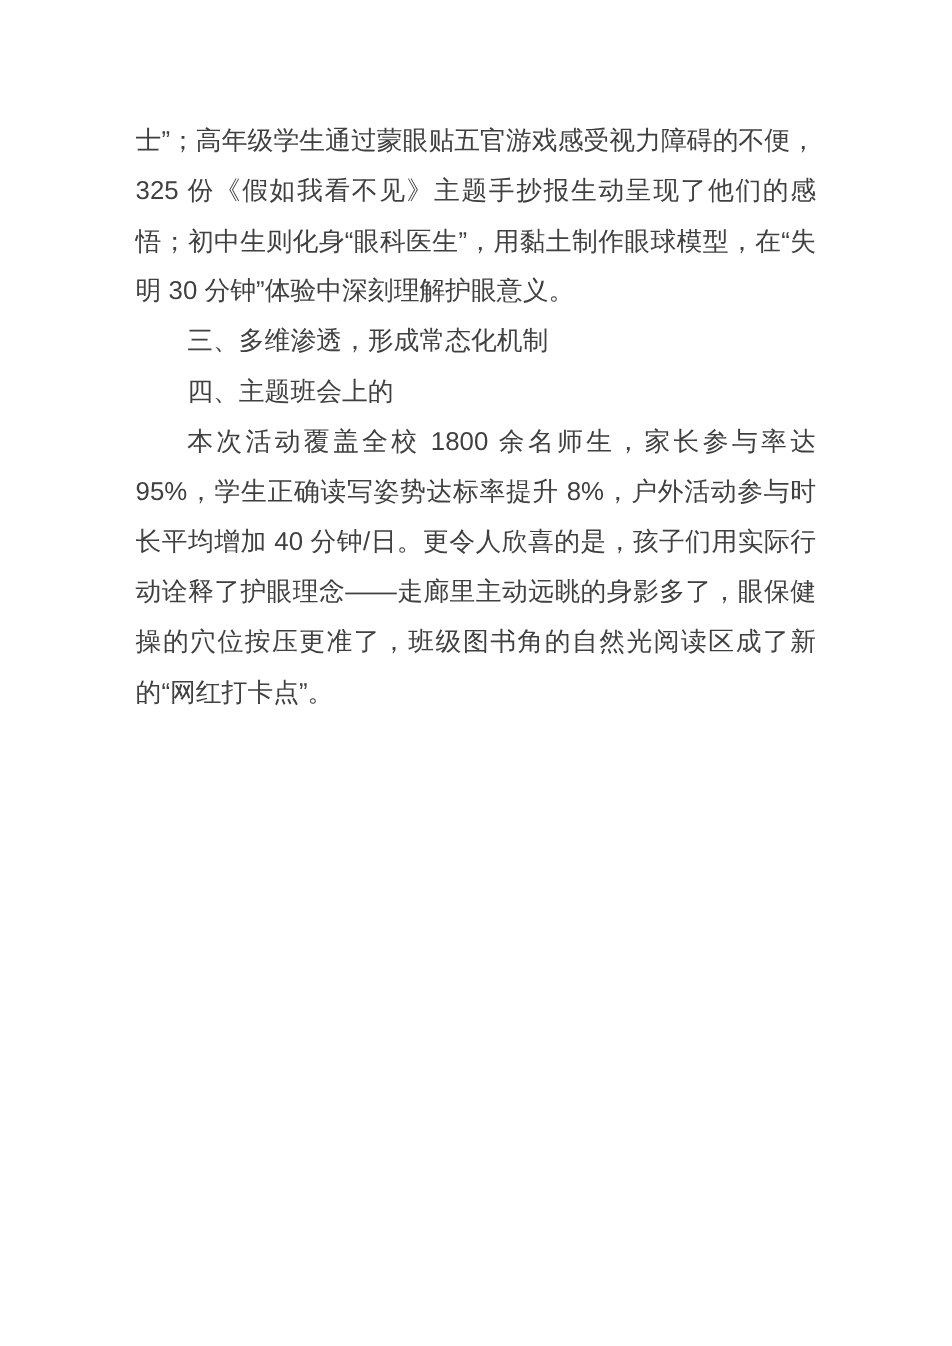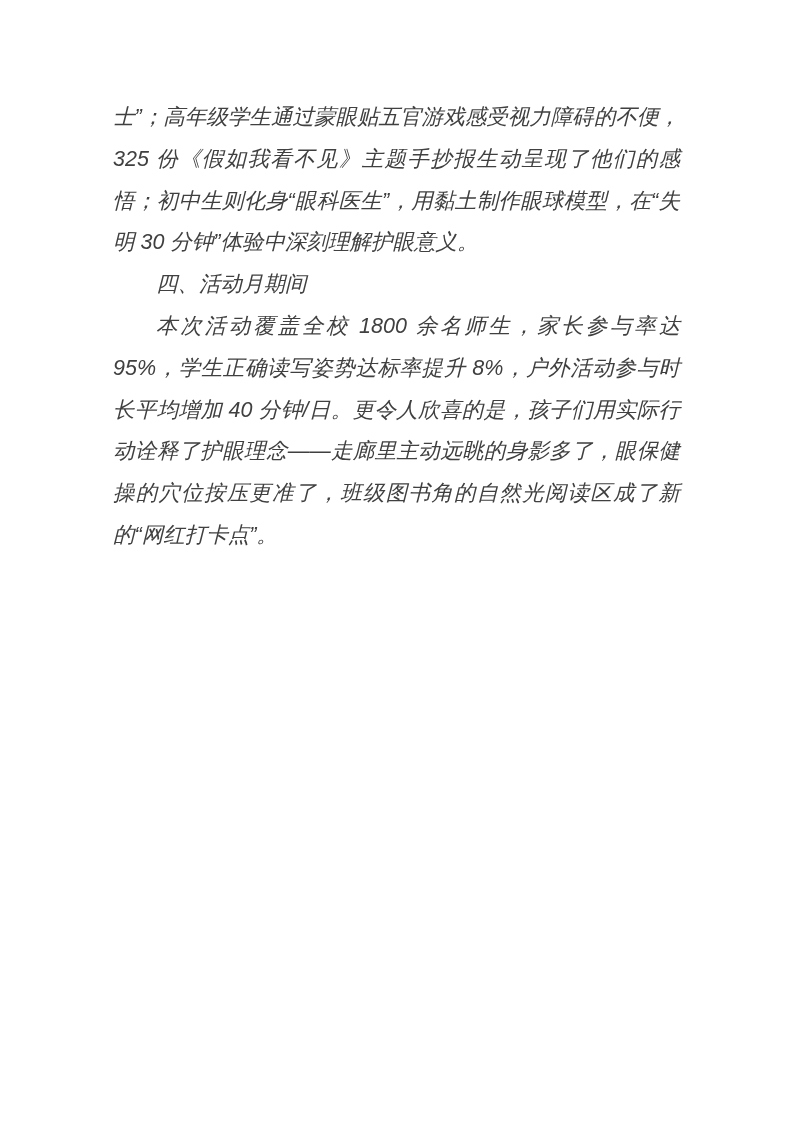--- a/index.html
+++ b/index.html
@@ -20,32 +20,32 @@
     font-family: "Liberation Sans", "DejaVu Sans", sans-serif;
     font-size: 21.5px;
     line-height: 41.8px;
     color: #404040;
     text-align: justify;
   }
   .doc-text p {
     margin: 0;
     padding: 0;
     text-indent: 2em;
-    font-style: italic;
   }
   .doc-text p.continuation {
     text-indent: 0;
   }
   .doc-text p.heading {
     text-indent: 2em;
     font-weight: normal;
   }
 </style>
 </head>
 <body>
 
 <div class="page">
   <div class="doc-text">
     <p class="continuation">士”；高年级学生通过蒙眼贴五官游戏感受视力障碍的不便，325 份《假如我看不见》主题手抄报生动呈现了他们的感悟；初中生则化身“眼科医生”，用黏土制作眼球模型，在“失明 30 分钟”体验中深刻理解护眼意义。</p>
-    <p class="heading">四、活动月期间</p>
+    <p class="heading">三、多维渗透，形成常态化机制</p>
+    <p class="heading">四、主题班会上的</p>
     <p>本次活动覆盖全校 1800 余名师生，家长参与率达 95%，学生正确读写姿势达标率提升 8%，户外活动参与时长平均增加 40 分钟/日。更令人欣喜的是，孩子们用实际行动诠释了护眼理念——走廊里主动远眺的身影多了，眼保健操的穴位按压更准了，班级图书角的自然光阅读区成了新的“网红打卡点”。</p>
   </div>
 </div>
 
 </body></html>

